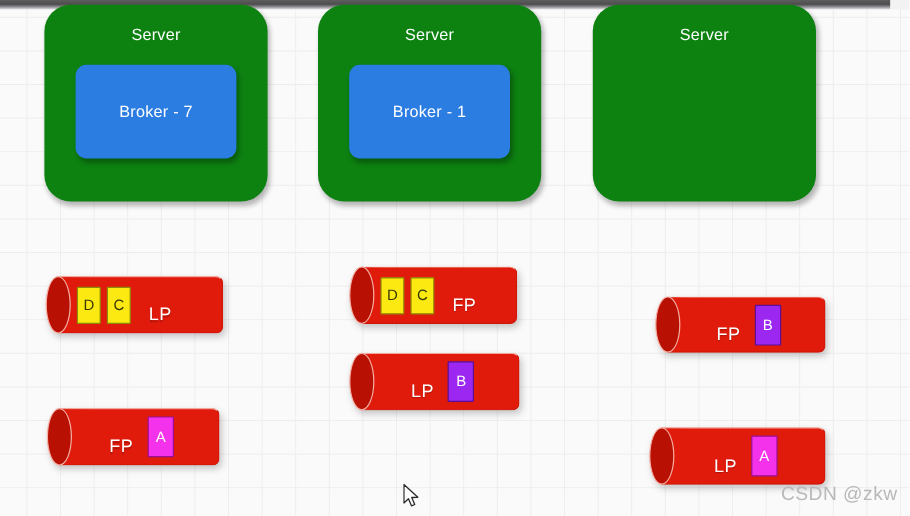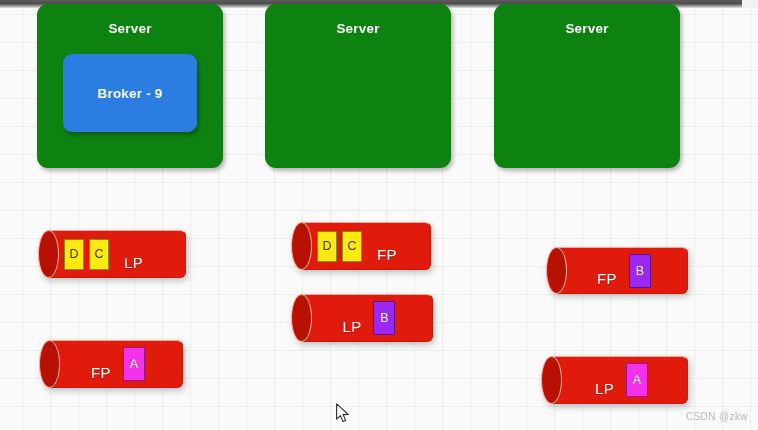--- a/index.html
+++ b/index.html
@@ -42,23 +42,22 @@
     top: 0;
     width: 16px;
     height: 8px;
     background: #f2f2f2;
   }
 
   
   .server-box {
     position: absolute;
     background: #0d8211;
-    border-radius: 11px;
+    border-radius: 22px;
     box-shadow: 2px 3px 4px rgba(0,0,0,0.28);
-    font-weight: bold;
   }
   .server-title {
     position: absolute;
     top: 17px;
     left: 0;
     right: 0;
     text-align: center;
     color: #ffffff;
     font-size: 13.5px;
     letter-spacing: 0.2px;
@@ -174,42 +173,45 @@
     width: 14px;
     height: 21px;
   }
 
   
   #watermark {
     position: absolute;
     right: 10px;
     bottom: 8px;
     color: #b9b9b9;
-    font-size: 10px;
+    font-size: 16px;
     letter-spacing: 0.4px;
     user-select: none;
   }
 </style>
 </head>
 <body>
 
 <div id="canvas">
 
   <div id="topbar"></div>
   <div id="topbar-right"></div>
 
   <div id="servers-layer">
       <div class="server-box" style="left: 37px; top: 4px; width: 186px; height: 164px;">
         <div class="server-title">Server</div>
         <div class="broker-box">
-          <div class="broker-label">Broker - 9</div>
+          <div class="broker-label">Broker - 7</div>
         </div>
       </div>
       <div class="server-box" style="left: 265px; top: 4px; width: 186px; height: 164px;">
         <div class="server-title">Server</div>
+        <div class="broker-box">
+          <div class="broker-label">Broker - 1</div>
+        </div>
       </div>
       <div class="server-box" style="left: 494px; top: 4px; width: 186px; height: 164px;">
         <div class="server-title">Server</div>
       </div>
     </div>
   <div id="partitions-layer">
       <div class="cyl" style="left: 38px; top: 230px; width: 148px; height: 48px;">
         <div class="cyl-body"></div>
         <div class="cyl-cap"></div>
         <div class="cyl-content">

